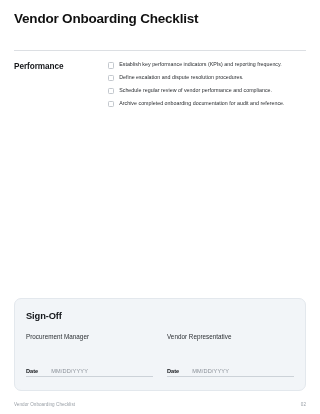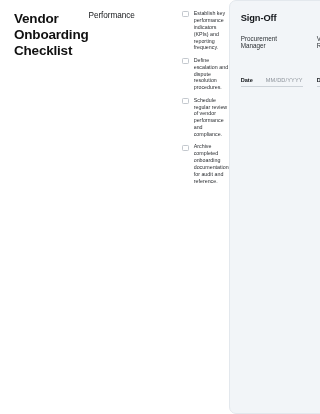--- a/index.html
+++ b/index.html
@@ -13,21 +13,21 @@
     font-family: "Liberation Sans", sans-serif;
     color: #1a1a1a;
     position: relative;
     overflow: hidden;
   }
   .page {
     width: 320px;
     height: 414px;
     position: relative;
     display: flex;
-    flex-direction: row;
+    flex-direction: column;
     padding: 0 14px;
   }
 
   
   .doc-title {
     font-size: 13.5px;
     font-weight: bold;
     letter-spacing: -0.2px;
     color: #111111;
     margin-top: 11px;
@@ -45,21 +45,21 @@
   
   .section {
     display: flex;
     margin-top: 9px;
     align-items: flex-start;
   }
   .section-label {
     width: 94px;
     flex: 0 0 94px;
     font-size: 8.2px;
-    font-weight: normal;
+    font-weight: bold;
     line-height: 1.42;
     color: #15171a;
     letter-spacing: -0.05px;
     padding-top: 1px;
   }
   .checklist {
     flex: 1 1 auto;
     display: flex;
     flex-direction: column;
     gap: 5.5px;
@@ -88,20 +88,21 @@
 
   
   .spacer { flex: 1 1 auto; }
 
   
   .signoff {
     background: #f2f5f8;
     border: 1px solid #e3e8ed;
     border-radius: 7px;
     padding: 12px 11px 13px 11px;
+    margin-bottom: 11px;
   }
   .signoff-title {
     font-size: 9.3px;
     font-weight: bold;
     color: #13161a;
     letter-spacing: -0.1px;
   }
   .signoff-cols {
     display: flex;
     gap: 14px;

